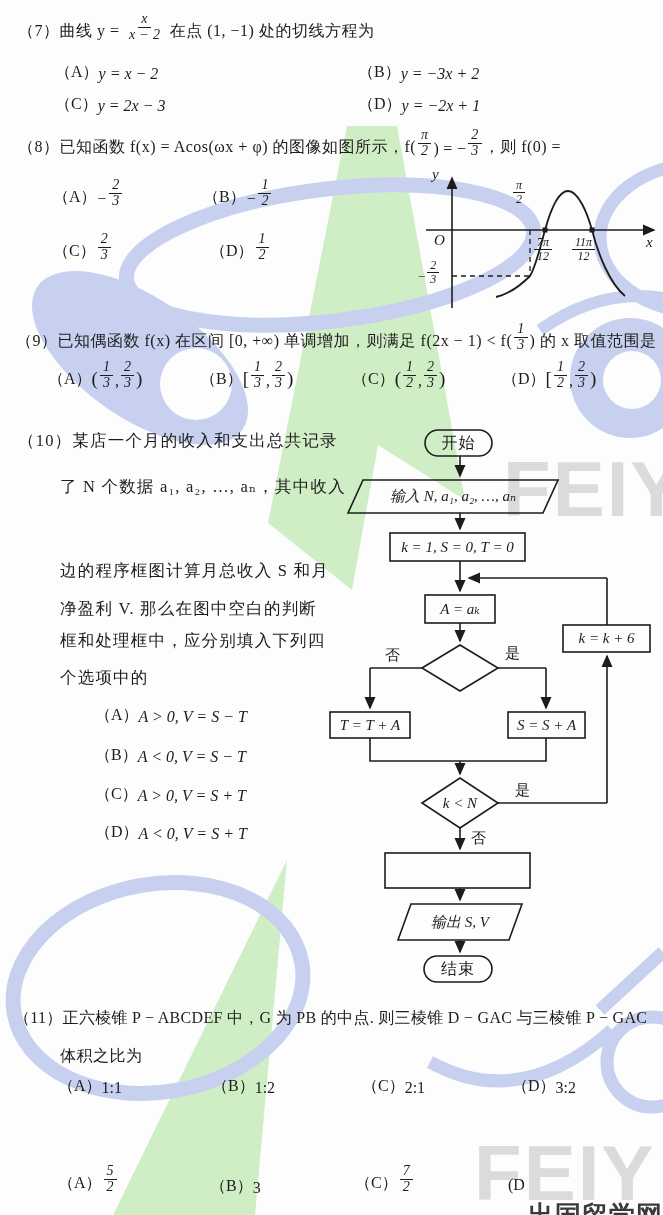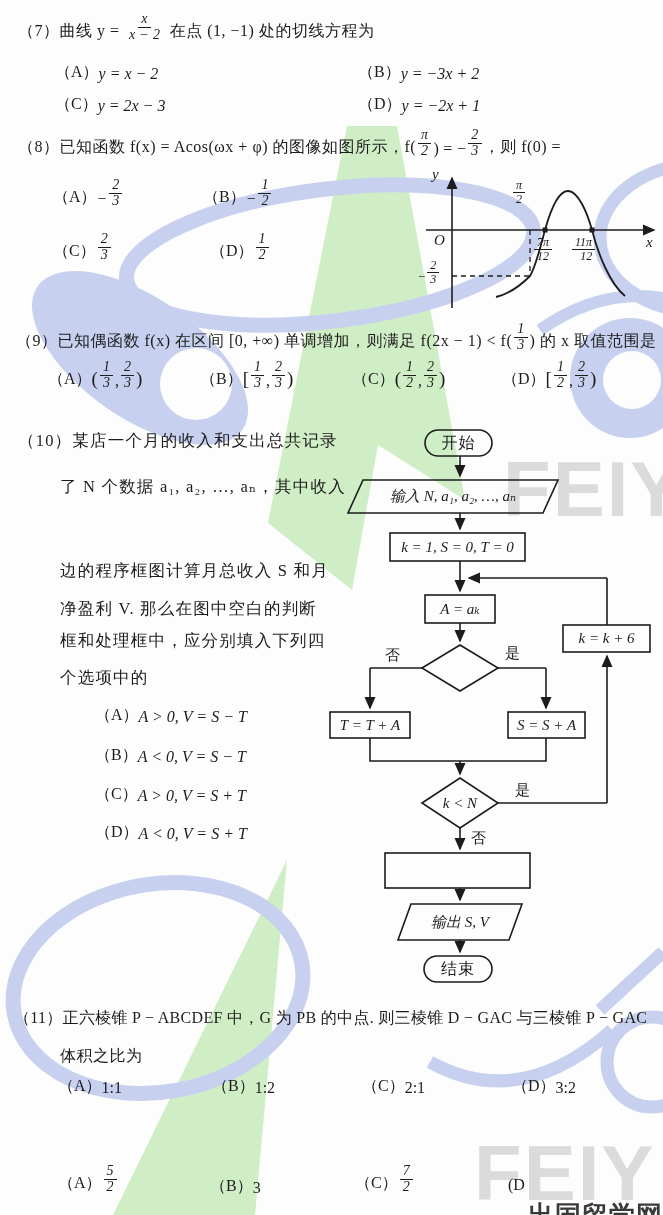--- a/index.html
+++ b/index.html
@@ -136,21 +136,21 @@
     <span class="glab math" style="left:228px;top:68px;">x</span>
     <span class="glab math" style="left:16px;top:66px;">O</span>
     <span class="frac f12 abs" style="left:93px;top:13px;">
         <span class="fn">π</span>
         <span class="fd">2</span>
       </span>
     <span class="frac f12 abs" style="left:114px;top:70px;">
         <span class="fn">7π</span>
         <span class="fd">12</span>
       </span>
-    <span class="frac f12 abs" style="left:152px;top:70px;align-items:flex-end;">
+    <span class="frac f12 abs" style="left:152px;top:70px;">
         <span class="fn">11π</span>
         <span class="fd">12</span>
       </span>
     <span class="abs row" style="left:0px;top:93px;font-size:13px;">
       <span>−</span>
       <span class="frac f12"><span class="fn">2</span><span class="fd">3</span></span>
     </span>
   </div>
 
   <div class="abs z1 row stem" style="left:16px;top:322px;">

